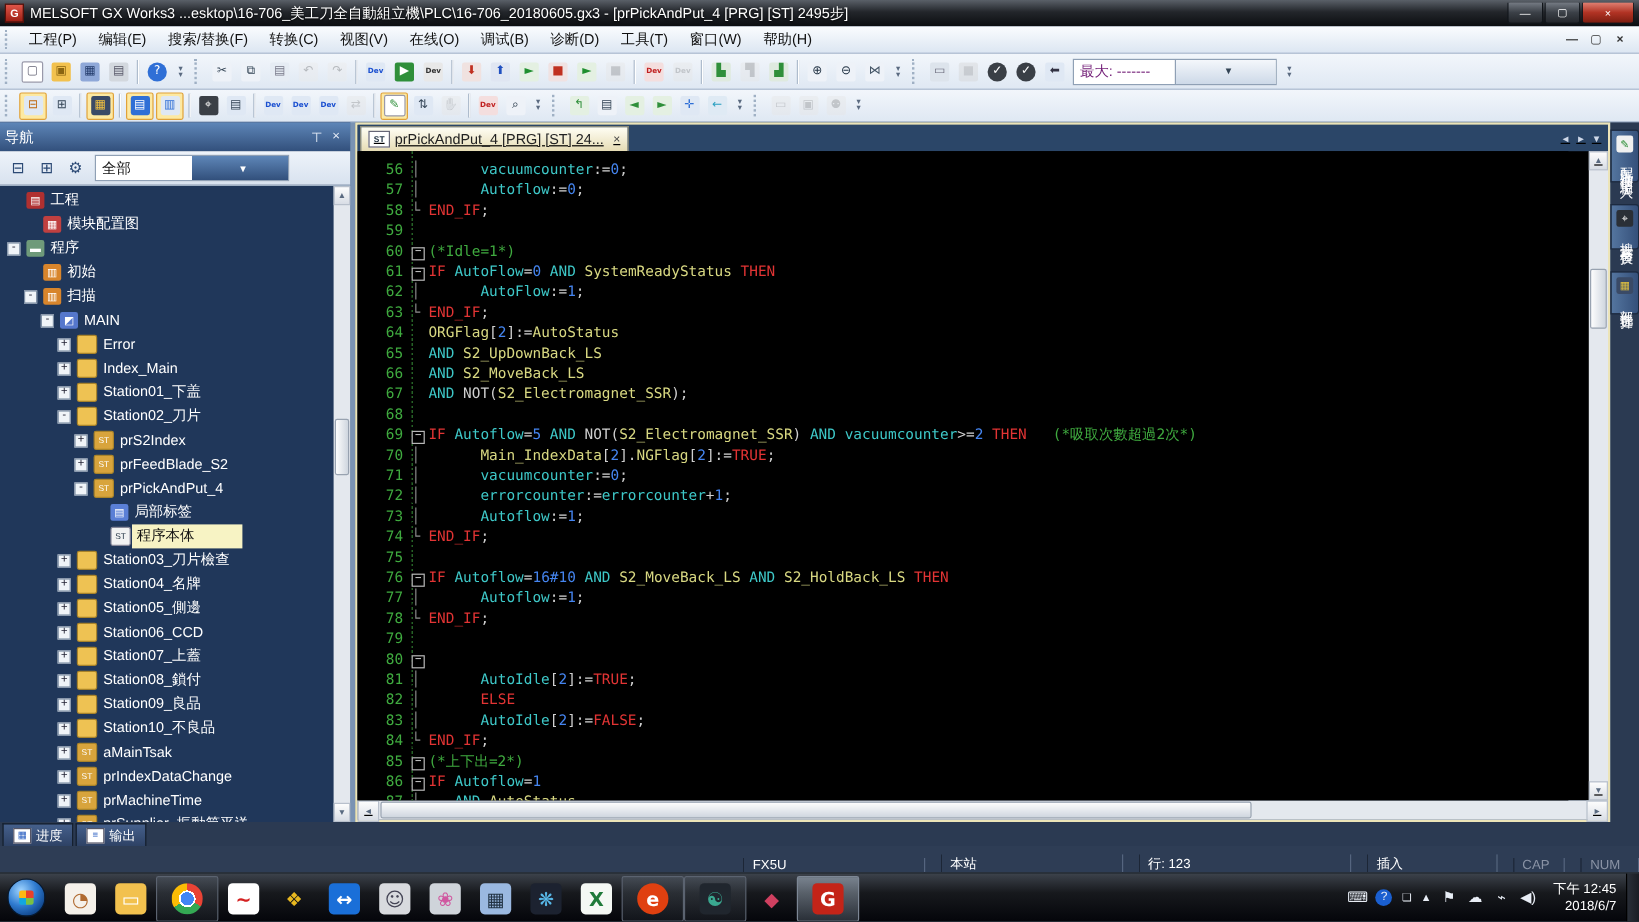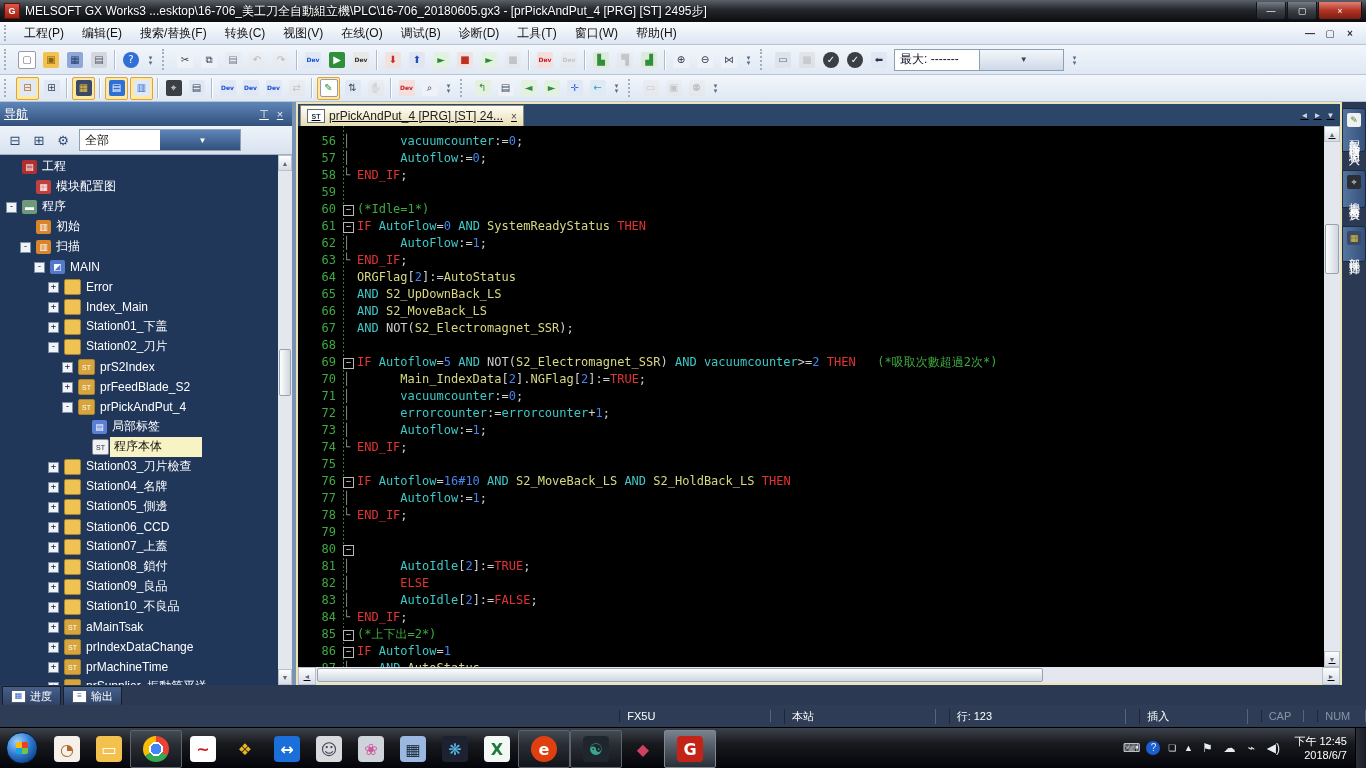--- a/index.html
+++ b/index.html
@@ -32,29 +32,29 @@
   .tb2 .tbtn{width:21px;height:21px;}
   .tbtn.act{background:#fde9a2;border:1px solid #e0a23a;}
   .tbtn.dis{opacity:.4;filter:grayscale(1);}
   .ticon{width:16px;height:16px;border-radius:2px;display:flex;align-items:center;justify-content:center;
     font-size:10px;line-height:1;font-family:"DejaVu Sans",sans-serif;}
   .ticon.devtxt{font-size:6px;font-weight:bold;}
   .tsep{width:1px;height:20px;background:#aebccd;border-right:1px solid #fff;margin:0 3px;}
   .toverflow{width:11px;height:22px;display:flex;flex-direction:column;align-items:center;justify-content:center;
     color:#5a6a80;font-size:7px;line-height:5px;margin:0 2px;}
   .tdrop{height:20px;width:168px;background:#fff;border:1px solid #8fa0b5;display:flex;align-items:center;margin:0 3px;}
-  .tdrop span{flex:1;padding-left:5px;color:#0f172a;}
+  .tdrop span{flex:1;padding-left:5px;color:#701a75;}
   .tdrop .arrow{width:17px;height:100%;background:linear-gradient(#f4f7fb,#cdd9e8);border-left:1px solid #8fa0b5;
     display:flex;align-items:center;justify-content:center;font-size:8px;color:#345;}
   
   .main{flex:1;display:flex;min-height:0;}
   
   .nav{width:292px;background:#20375a;display:flex;flex-direction:column;flex:0 0 auto;}
   .nav-header{height:24px;background:linear-gradient(#5e86b8,#32507c);display:flex;align-items:center;
-    color:#fff;padding:0 4px;text-decoration:underline;}
+    color:#fff;padding:0 4px;}
   .nav-header .t{flex:1;}
   .nav-hbtn{width:16px;text-align:center;color:#e8eef8;font-size:11px;}
   .nav-toolbar{height:28px;background:linear-gradient(#eef3fa,#d8e2ef);display:flex;align-items:center;
     border-bottom:1px solid #9fb0c4;padding:0 3px;}
   .nav-tbtn{width:24px;height:22px;display:flex;align-items:center;justify-content:center;color:#2c4a75;font-size:13px;}
   .nav-drop{height:20px;flex:1;max-width:160px;background:#fff;border:1px solid #8fa0b5;display:flex;align-items:center;margin-left:4px;}
   .nav-drop span{flex:1;padding-left:5px;color:#111;}
   .nav-drop .arrow{width:17px;height:100%;background:linear-gradient(#5e86b8,#32507c);display:flex;align-items:center;justify-content:center;color:#fff;font-size:8px;}
   .nav-tree-wrap{flex:1;position:relative;overflow:hidden;}
   .tree{position:absolute;inset:0 14px 0 0;padding-top:2px;}
@@ -108,21 +108,21 @@
   .rtab .ric{width:14px;height:14px;border-radius:2px;display:flex;align-items:center;justify-content:center;
     font-size:9px;margin-bottom:4px;}
   .rtab .rlbl{writing-mode:vertical-rl;letter-spacing:2px;font-size:11px;}
   
   .dockbar{height:20px;background:#2b3a52;display:flex;align-items:flex-end;padding-left:2px;flex:0 0 auto;}
   .dtab{height:18px;display:flex;align-items:center;background:linear-gradient(#45608c,#2e4265);
     border:1px solid #15202f;border-bottom:none;color:#fff;padding:0 8px;margin-right:2px;font-size:11px;}
   .dtab .dic{width:13px;height:11px;background:#fff;border:1px solid #556;margin-right:4px;
     color:#2a5fc0;font-size:8px;line-height:10px;text-align:center;}
   
-  .statusbar{height:22px;background:#2e3d55;display:flex;align-items:center;color:#fff;flex:0 0 auto;font-size:11px;gap:13px;}
+  .statusbar{height:22px;background:#2e3d55;display:flex;align-items:flex-end;color:#fff;flex:0 0 auto;font-size:11px;gap:13px;}
   .sseg{display:flex;align-items:center;padding-left:8px;border-right:1px solid #55657f;box-shadow:1px 0 0 #1c2636 inset;}
   .sseg.dim{color:#8a93a5;}
   
   .taskbar{height:40px;background:linear-gradient(#3c424b,#17191d 40%,#04050a);border-top:1px solid #000;
     display:flex;align-items:center;flex:0 0 auto;}
   .start-orb{width:30px;height:30px;border-radius:50%;margin:0 8px 0 6px;
     background:radial-gradient(circle at 35% 30%,#9fd4ff,#2f7bd0 45%,#0a3a7c 85%);
     border:1px solid #06182e;display:flex;align-items:center;justify-content:center;}
   .orb-flag{width:12px;height:12px;border-radius:2px;
     background:conic-gradient(#e8412a 0 25%,#7ac143 0 50%,#12a7e0 0 75%,#fdb813 0);}

